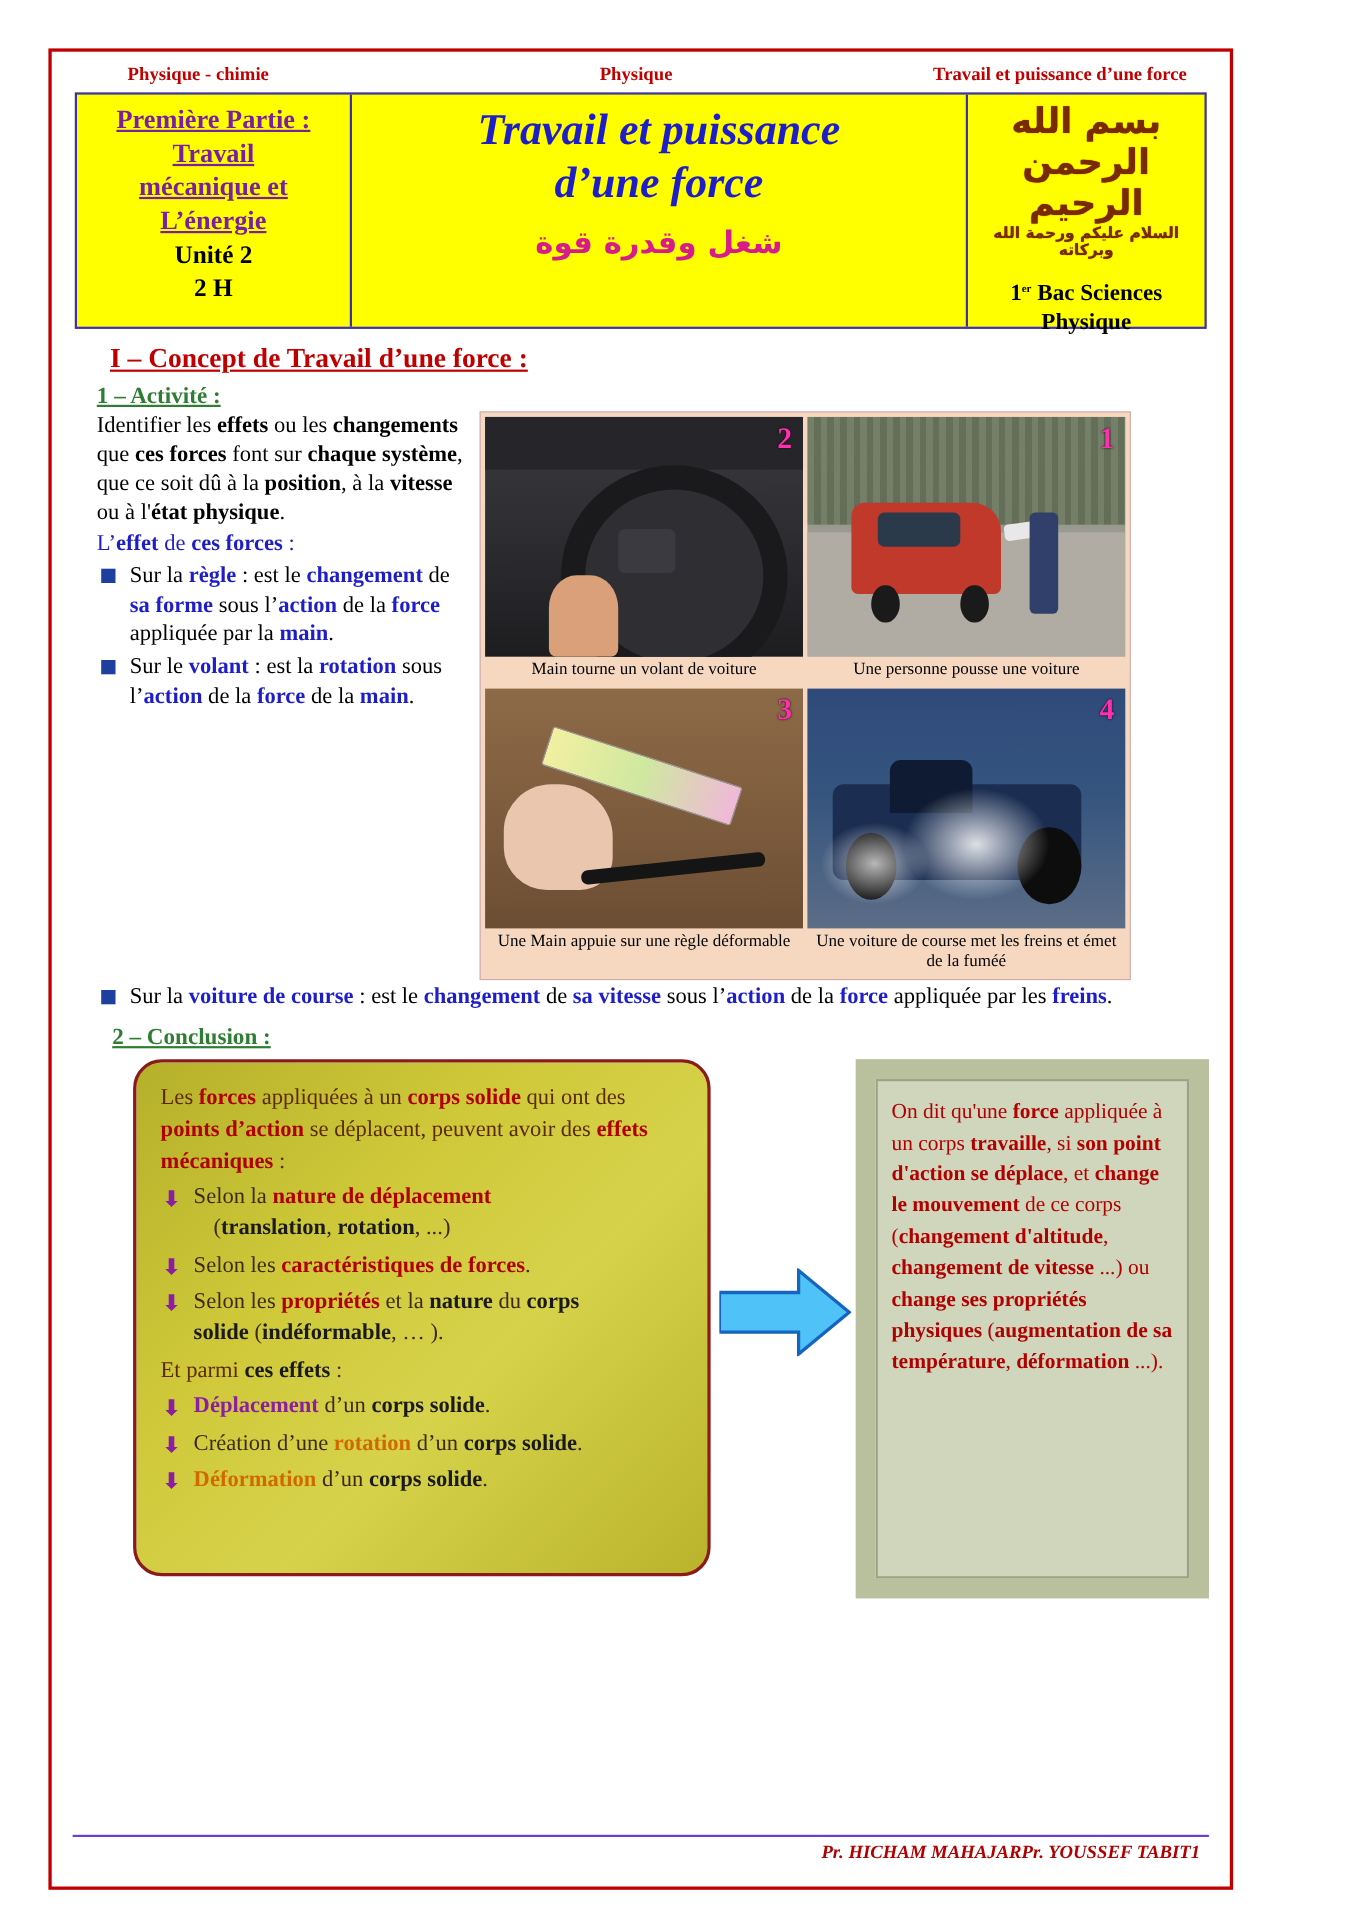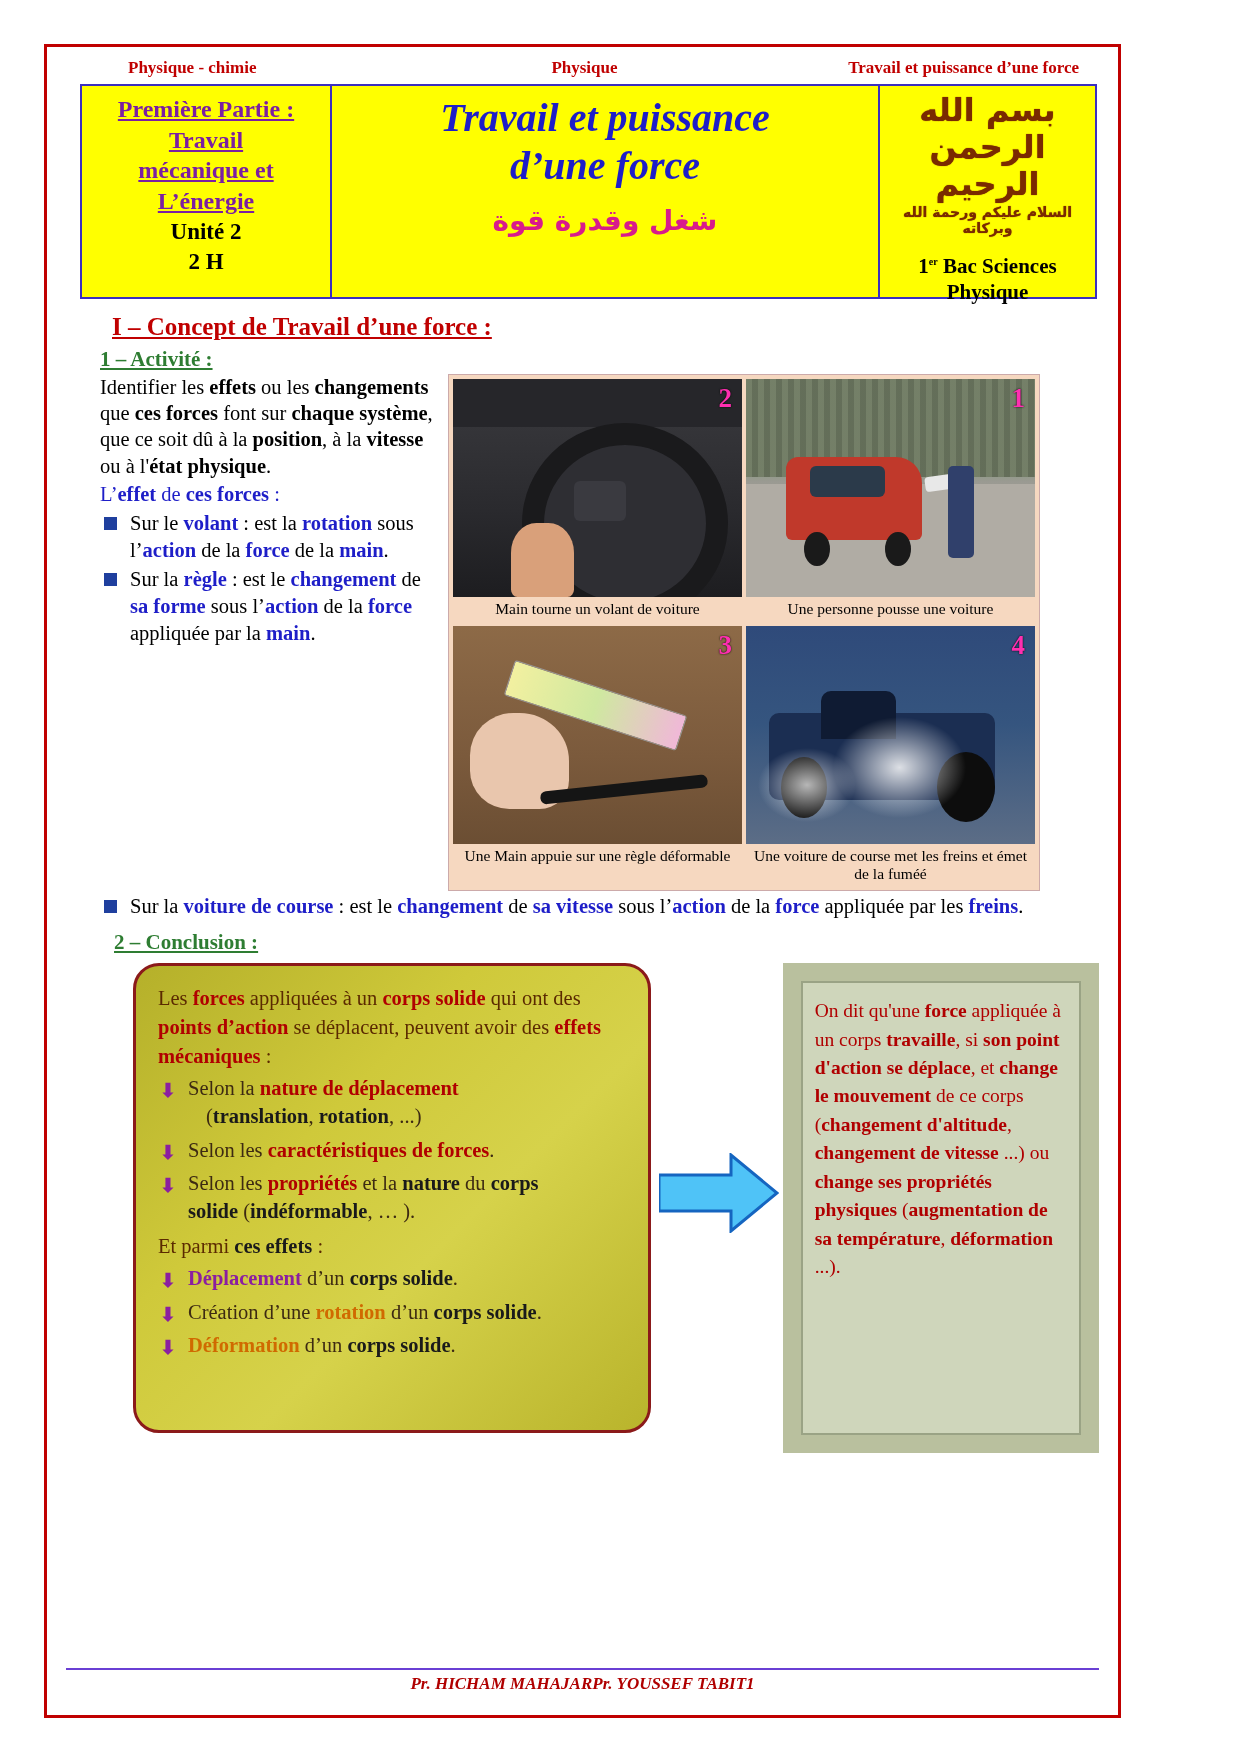--- a/index.html
+++ b/index.html
@@ -6,21 +6,21 @@
   body{
     width:1241px;height:1754px;
     background:#ffffff;
     font-family:"Liberation Serif", serif;
     -webkit-font-smoothing:antialiased;
   }
   .page{
     position:relative;
     width:1165px;height:1754px;
     box-sizing:border-box;
-    padding:40px 44px 30px 56px;
+    padding:40px 44px 30px 44px;
   }
   .page-border{
     position:absolute;left:44px;top:44px;right:44px;bottom:36px;
     border:3px solid #c00000;
     box-sizing:border-box;
   }
   .inner{
     position:relative;
     z-index:2;
     padding:14px 22px 0 22px;
@@ -231,21 +231,21 @@
     box-shadow:inset 0 0 0 2px #9aa385;
   }
   .box-right .t{font-size:19.5px;line-height:1.46;color:#b00000;}
 
   
   .footer{
     position:absolute;left:66px;right:66px;bottom:60px;
   }
   .footer .line{height:2px;background:#6a3fd4;margin-bottom:4px;}
   .footer .row{
-    display:flex;justify-content:center;align-items:baseline;
+    display:flex;justify-content:flex-end;align-items:baseline;
     font-style:italic;font-weight:bold;font-size:17px;color:#b00000;
     padding:0 8px;
   }
   .footer .mid{color:#b00000;}
   .footer .pg{color:#b00000;}
 </style>
 </head>
 <body>
 
 <div class="page">
@@ -294,24 +294,24 @@
           Identifier les <span class="b">effets</span> ou les
           <span class="b">changements</span> que <span class="b">ces forces</span>
           font sur <span class="b">chaque système</span>, que ce soit dû à la
           <span class="b">position</span>, à la <span class="b">vitesse</span> ou à l'<span class="b">état physique</span>.
         </div>
         <div class="eff-line">
           L’<span class="b">effet</span> de <span class="b">ces forces</span> :
         </div>
         <ul class="bullets">
           <li><span class="sq"></span>
+            Sur la <span class="blue-b">règle</span> : est le <span class="blue-b">changement</span> de <span class="blue-b">sa forme</span> sous l’<span class="blue-b">action</span> de la <span class="blue-b">force</span> appliquée par la <span class="blue-b">main</span>.
+          </li>
+          <li><span class="sq"></span>
             Sur le <span class="blue-b">volant</span> : est la <span class="blue-b">rotation</span> sous l’<span class="blue-b">action</span> de la <span class="blue-b">force</span> de la <span class="blue-b">main</span>.
-          </li>
-          <li><span class="sq"></span>
-            Sur la <span class="blue-b">règle</span> : est le <span class="blue-b">changement</span> de <span class="blue-b">sa forme</span> sous l’<span class="blue-b">action</span> de la <span class="blue-b">force</span> appliquée par la <span class="blue-b">main</span>.
           </li>
         </ul>
       </div>
 
       <div class="right-col">
         <div class="imggrid">
 
           <div class="cell-wrap">
             <div class="photo p2">
               <div class="dash"></div>

